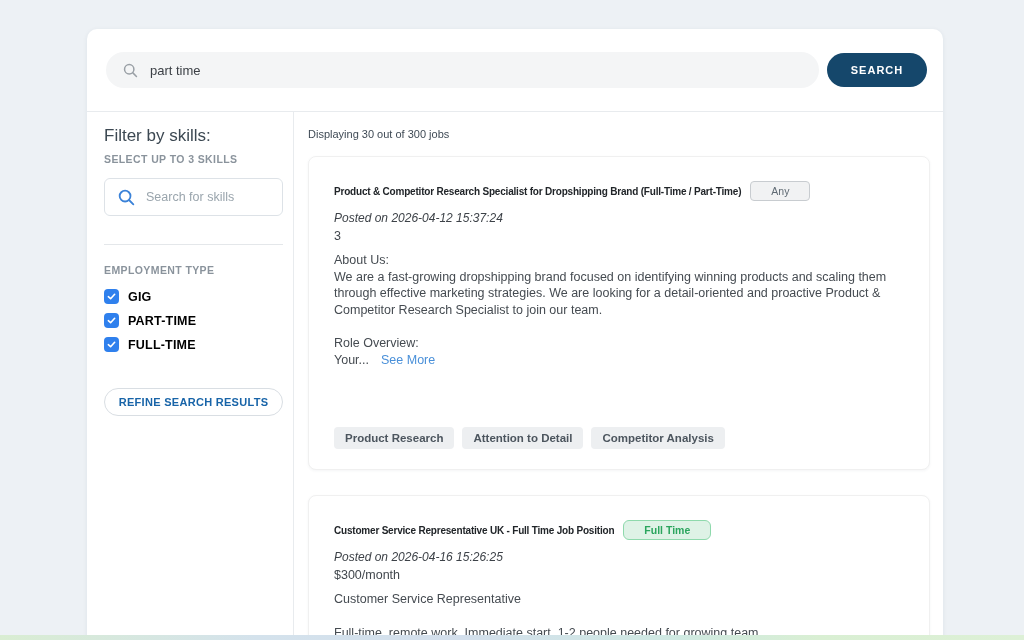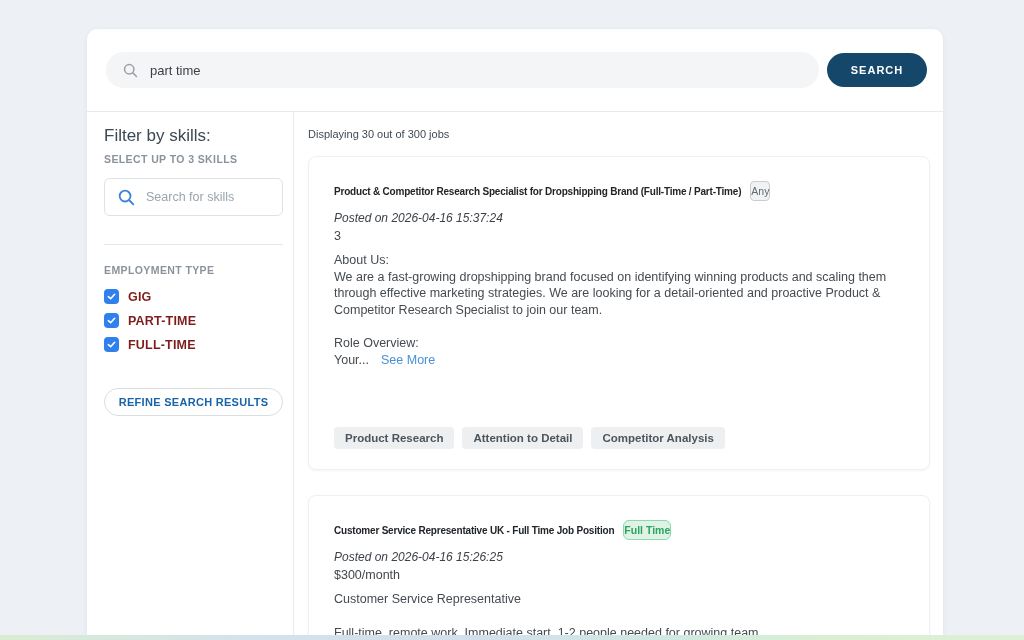--- a/index.html
+++ b/index.html
@@ -124,21 +124,21 @@
     border-radius: 4px;
     background: #2f80ed;
     display: inline-flex;
     align-items: center;
     justify-content: center;
     flex: 0 0 auto;
   }
   .emp-label {
     font-size: 12.5px;
     font-weight: bold;
-    color: #7f1d1d;
+    color: #000000;
     letter-spacing: 0.2px;
   }
   .refine-button {
     margin-top: 27px;
     width: 100%;
     height: 28px;
     border: 1px solid #d9dee3;
     border-radius: 14px;
     background: #ffffff;
     color: #1864a8;
@@ -170,21 +170,21 @@
   }
   .job-title {
     font-size: 10px;
     font-weight: bold;
     letter-spacing: -0.2px;
     color: #212529;
     cursor: pointer;
   }
   .badge {
     font-size: 10.5px;
-    padding: 3px 0;
+    padding: 3px 20px;
     border-radius: 4px;
     flex: 0 0 auto;
   }
   .badge-gray {
     background: #f1f2f3;
     border: 1px solid #c8ccd0;
     color: #5f6a73;
   }
   .badge-green {
     background: #def2e6;
@@ -311,21 +311,21 @@
     </aside>
 
     <main class="main">
       <div class="results-summary">Displaying 30 out of 300 jobs</div>
 
       <article class="job-card">
         <div class="job-title-row">
           <h3 class="job-title">Product &amp; Competitor Research Specialist for Dropshipping Brand (Full-Time / Part-Time)</h3>
           <span class="badge badge-gray">Any</span>
         </div>
-        <div class="posted">Posted on 2026-04-16 15:37:24</div>
+        <div class="posted">Posted on 2026-04-12 15:37:24</div>
         <div class="salary">3</div>
         <div class="description"><span>About Us:
 We are a fast-growing dropshipping brand focused on identifying winning products and scaling them through effective marketing strategies. We are looking for a detail-oriented and proactive Product &amp; Competitor Research Specialist to join our team.
 
 Role Overview:
 Your...</span><a class="see-more">See More</a></div>
         <div class="skills-row">
           <span class="skill-tag">Product Research</span>
           <span class="skill-tag">Attention to Detail</span>
           <span class="skill-tag">Competitor Analysis</span>

